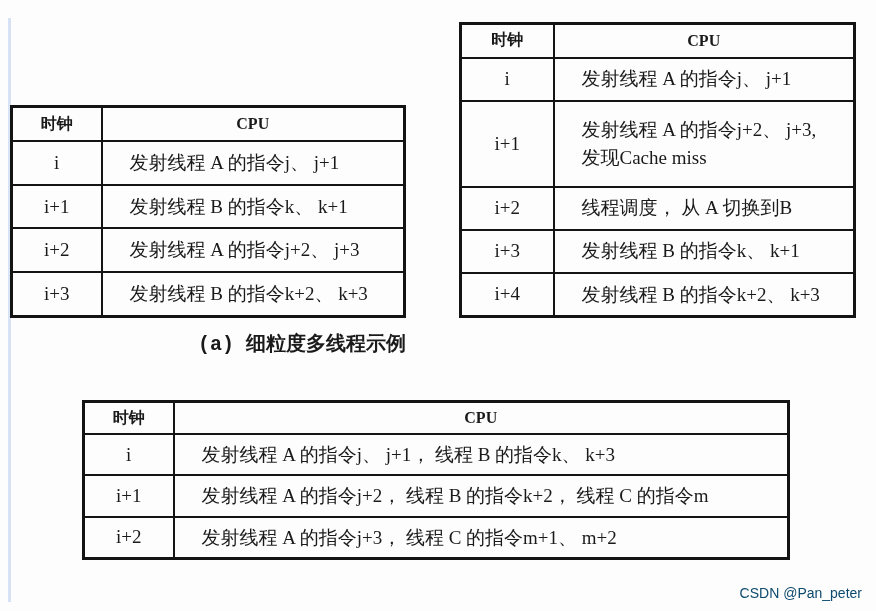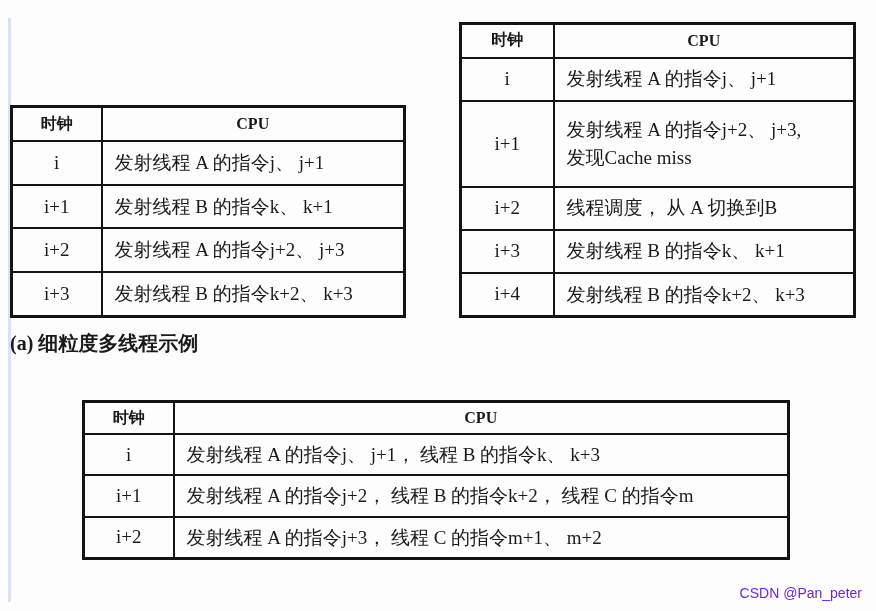--- a/index.html
+++ b/index.html
@@ -37,49 +37,50 @@
     font-weight: bold;
     font-size: 16px;
     text-align: center;
   }
   .tbl td.clk {
     text-align: center;
     font-size: 19px;
   }
   .tbl td.cpu {
     text-align: left;
-    padding-left: 12px;
+    padding-left: 27px;
     padding-right: 4px;
     font-size: 19px;
     white-space: pre-line;
     line-height: 1.45;
   }
   .tbl-a { left: 10px;  top: 105px; width: 396px; height: 213px; }
   .tbl-b { left: 459px; top: 22px;  width: 397px; height: 296px; }
   .tbl-c { left: 82px;  top: 400px; width: 708px; height: 160px; }
   .tbl-a col.c1, .tbl-c col.c1 { width: 90px; }
   .tbl-b col.c1 { width: 93px; }
   .tbl-b tr.tall { height: 86px; }
   .caption {
     position: absolute;
-    text-align: left;
+    text-align: right;
     font-size: 20px;
     font-weight: bold;
     white-space: nowrap;
+    font-family: Liberation Mono, monospace;
   }
   .cap-a { left: 10px;  top: 330px; width: 396px; }
   .cap-b { left: 459px; top: 330px; width: 397px; }
   .cap-c { left: 82px;  top: 577px; width: 708px; }
   .watermark {
     position: absolute;
     right: 14px;
     top: 585px;
     font-family: "Liberation Sans", "DejaVu Sans", sans-serif;
     font-size: 14px;
-    color: #6d28d9;
+    color: #0c4a6e;
   }
 </style>
 </head>
 <body>
 
 <div class="canvas">
 
   <div class="vline"></div>
 
   <div class="tbl tbl-a">

